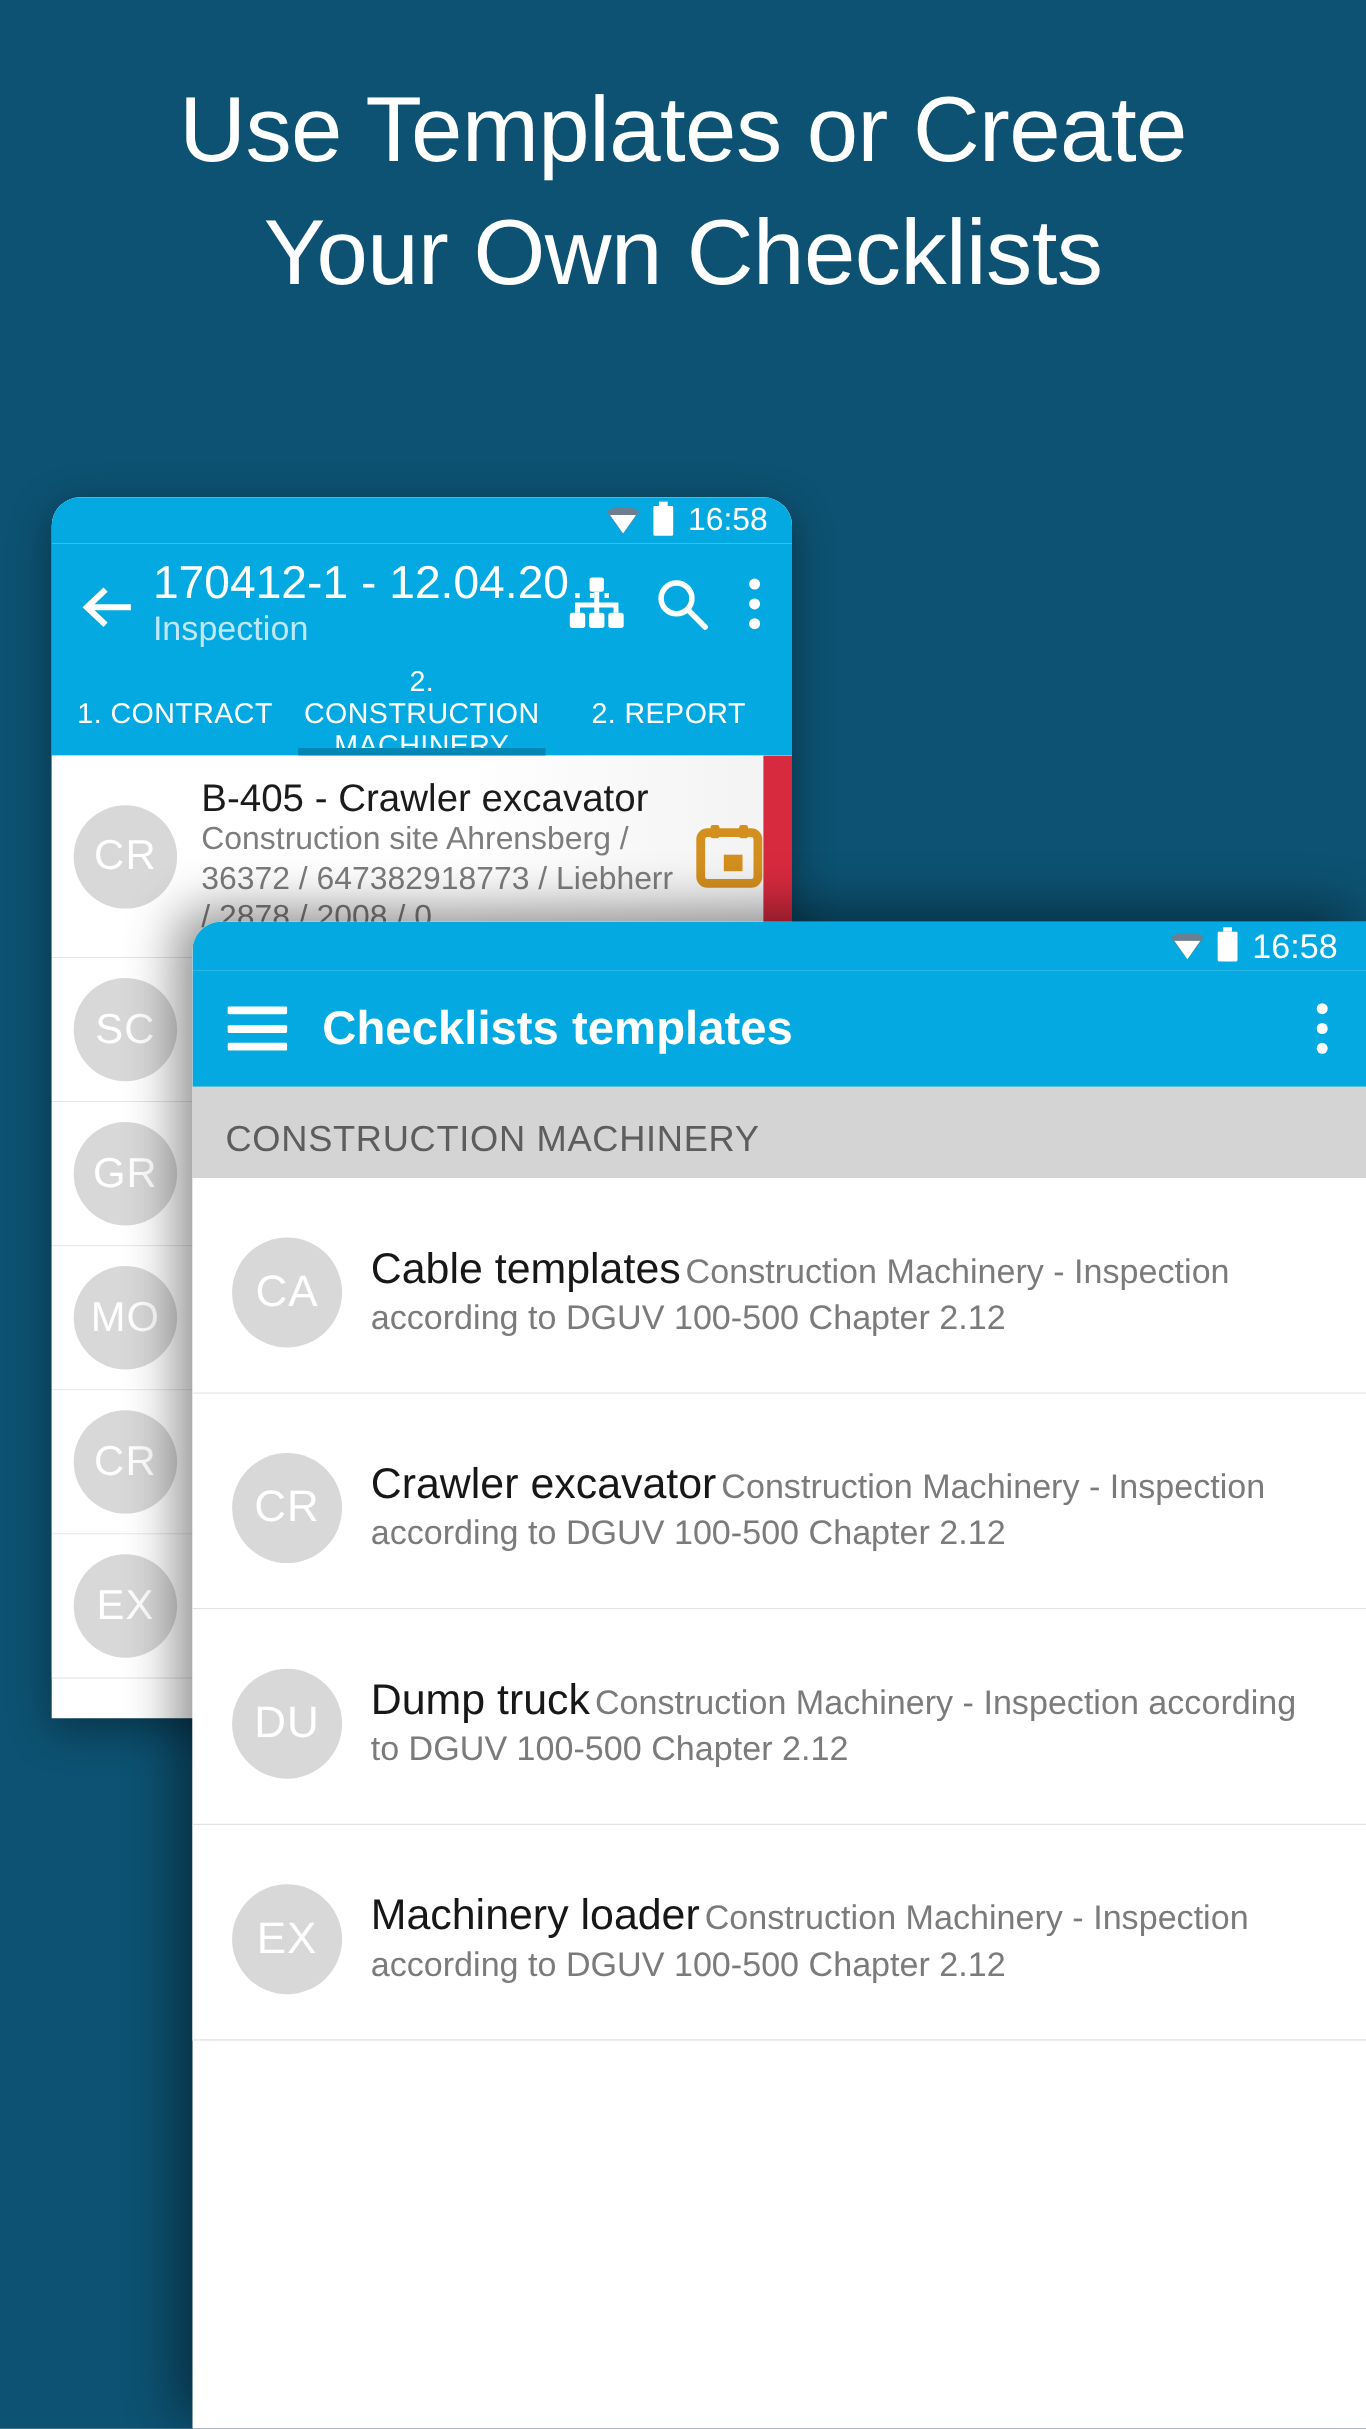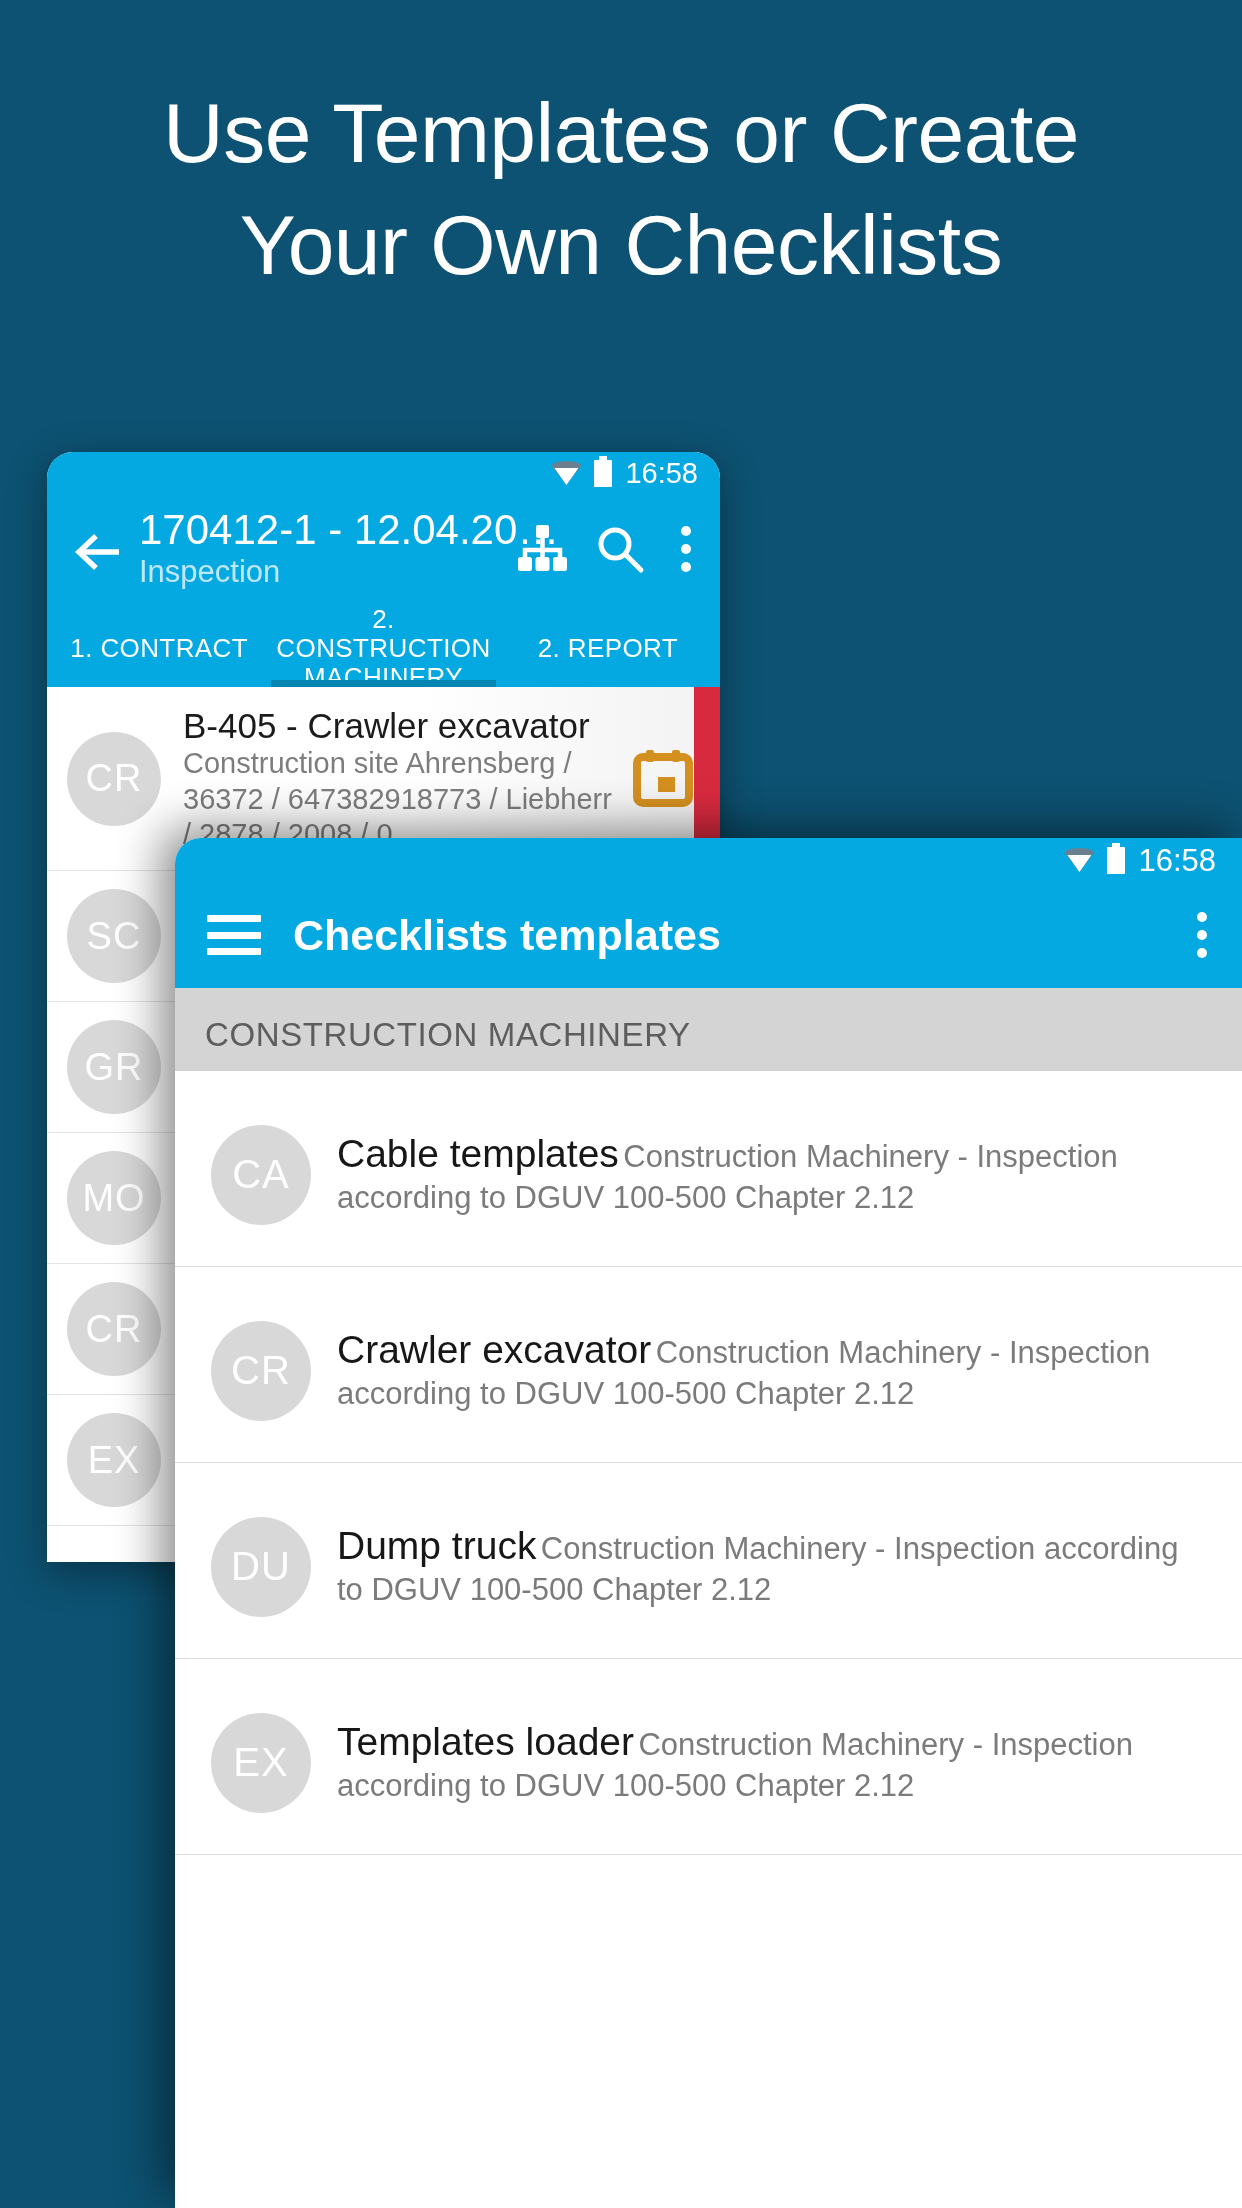--- a/index.html
+++ b/index.html
@@ -6,21 +6,21 @@
   html, body { width:1242px; height:2208px; overflow:hidden; }
   body {
     background:#0d5272;
     font-family:"Liberation Sans", sans-serif;
     position:relative;
   }
 
   
   #headline {
     position:absolute;
-    left:0; top:78px; width:1242px;
+    left:0; top:62px; width:1242px;
     text-align:center;
     color:#ffffff;
     font-size:84px;
     line-height:1.33;
     font-weight:400;
     letter-spacing:-0.5px;
     padding:0 90px;
   }
 
   
@@ -340,19 +340,19 @@
       <span class="avatar">DU</span>
       <span class="frow-txt">
         <span class="frow-title">Dump truck</span>
         <span class="frow-sub">Construction Machinery - Inspection according to DGUV 100-500 Chapter 2.12</span>
       </span>
     </div>
 
     <div class="frow">
       <span class="avatar">EX</span>
       <span class="frow-txt">
-        <span class="frow-title">Templates loader</span>
+        <span class="frow-title">Machinery loader</span>
         <span class="frow-sub">Construction Machinery - Inspection according to DGUV 100-500 Chapter 2.12</span>
       </span>
     </div>
 
   </div>
 </div>
 
 </body></html>

